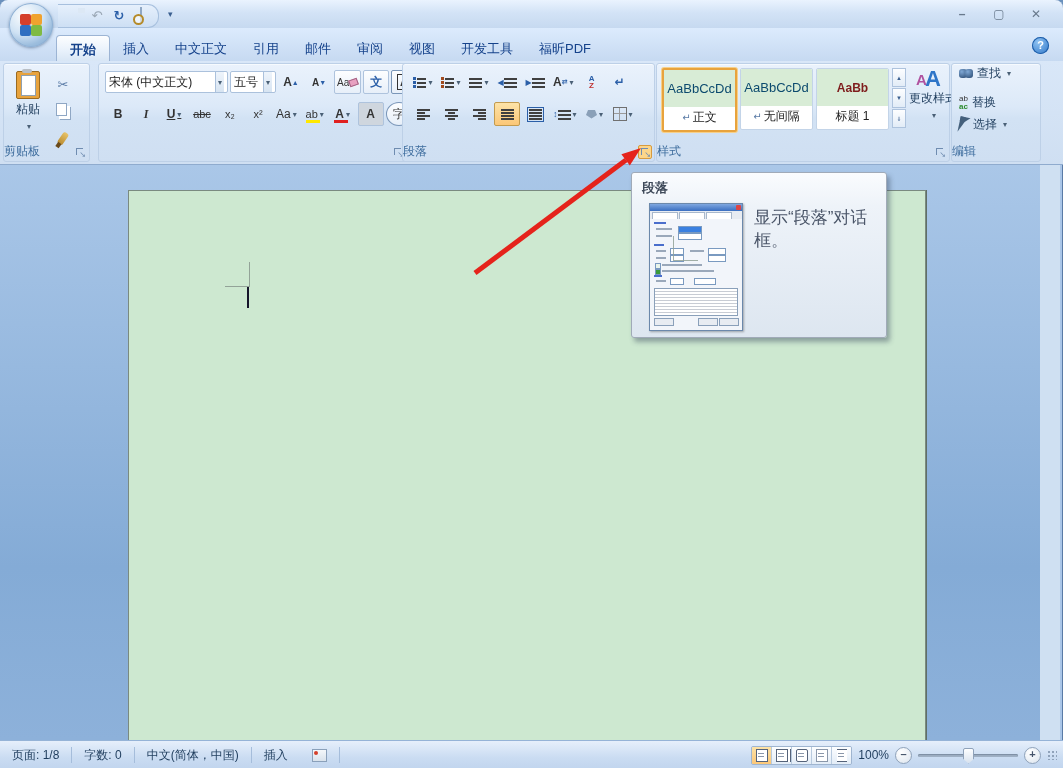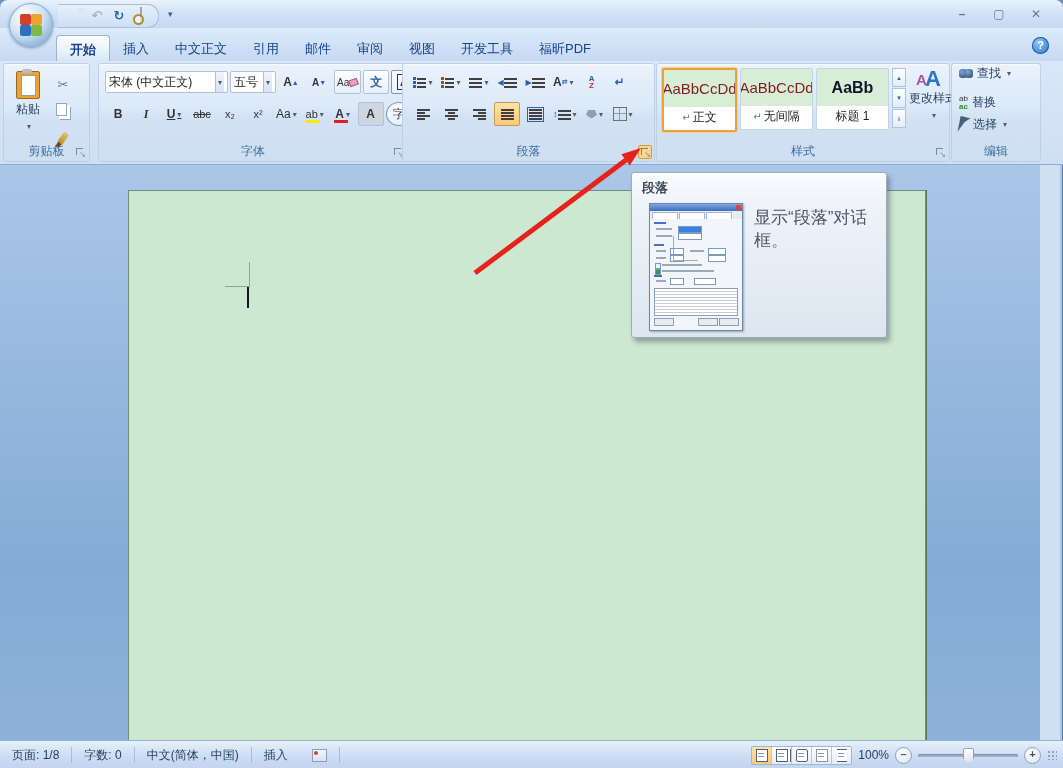--- a/index.html
+++ b/index.html
@@ -30,21 +30,21 @@
   
   .tabrow{left:0;top:28px;width:100%;height:33px;background:linear-gradient(#dcebfd,#c6d9f1);}
   .tabs{left:56px;top:7px;display:flex;height:26px;}
   .tab{padding:5px 13px 0 13px;font-size:13px;color:#15428b;white-space:nowrap;}
   .tab.active{background:linear-gradient(#fdfeff,#e8f1fb 60%,#d8e6f5);border:1px solid #9cb4d4;border-bottom:none;border-radius:4px 4px 0 0;color:#15428b;font-weight:bold;}
   .helpbtn{left:1032px;top:37px;width:17px;height:17px;border-radius:50%;background:radial-gradient(circle at 35% 30%,#8fc3f2,#2e75c8);color:#fff;font-size:11px;font-weight:bold;text-align:center;line-height:17px;box-shadow:inset 0 0 0 1px #1d5da8;}
   
   .ribbon{left:0;top:61px;width:100%;height:103px;background:linear-gradient(#d9e7f8,#cfdff2);border-bottom:1px solid #8fabce;}
   .group{top:2px;height:97px;border:1px solid #bdd0e7;border-radius:3px;
     background:linear-gradient(#eaf2fc,#dce9f8 44%,#d2e2f4 56%,#cfdff2);box-shadow:inset 0 1px 0 #f6fafe;}
-  .glabel{position:absolute;left:0;bottom:1px;width:100%;text-align:center;font-size:12px;color:#3e6d9e;}
+  .glabel{position:absolute;left:0;bottom:1px;width:100%;font-size:12px;color:#3e6d9e;}
   .launcher{position:absolute;right:3px;bottom:3px;width:12px;height:12px;}
   .launcher b{position:absolute;left:2px;top:2px;width:6px;height:6px;border-top:1px solid #6f8cb0;border-left:1px solid #6f8cb0;}
   .launcher i{position:absolute;right:0px;bottom:0px;font-size:8px;font-style:normal;color:#6f8cb0;line-height:6px;}
   .launcher.hot{background:#fcd68a;border:1px solid #d79b3f;border-radius:2px;right:2px;bottom:2px;}
   .row1{position:absolute;top:6px;display:flex;align-items:center;gap:2px;}
   .row2{position:absolute;top:38px;display:flex;align-items:center;gap:2px;}
   .sbtn{height:22px;min-width:20px;display:flex;align-items:center;justify-content:center;border:1px solid transparent;border-radius:2px;font-size:12px;color:#333;padding:0 2px;}
   .sbtn.frame{border-color:#aec3dd;background:linear-gradient(#fdfeff,#e7eff9);}
   .sbtn.active{background:linear-gradient(#fde3a7,#fbc778);border-color:#c29b4f;}
   .dd::after{content:"▾";font-size:8px;color:#4a6076;margin-left:2px;}
@@ -68,22 +68,22 @@
   .al-l{background-size:13px 2px,8px 2px,13px 2px,8px 2px;background-position:0 0,0 3px,0 6px,0 9px;}
   .al-c{background-size:13px 2px,7px 2px,13px 2px,7px 2px;background-position:0 0,3px 3px,0 6px,3px 9px;}
   .al-r{background-size:13px 2px,8px 2px,13px 2px,8px 2px;background-position:0 0,5px 3px,0 6px,5px 9px;}
   .al-j{background-size:13px 2px,13px 2px,13px 2px,13px 2px;background-position:0 0,0 3px,0 6px,0 9px;}
   .gridico{width:12px;height:12px;border:1px solid #707070;background-image:linear-gradient(#9a9a9a,#9a9a9a),linear-gradient(#9a9a9a,#9a9a9a);background-repeat:no-repeat;background-size:12px 1px,1px 12px;background-position:0 5px,5px 0;}
   .bucket{width:11px;height:9px;background:#8aa0b8;clip-path:polygon(20% 0,80% 0,100% 60%,50% 100%,0 60%);}
   .colorbar{position:absolute;left:3px;bottom:2px;width:14px;height:3px;}
   .rel{position:relative;}
   
   .tile{width:71px;height:60px;border:1px solid #c3d4e8;border-radius:2px;overflow:hidden;background:#fff;}
-  .tile .prev{height:37px;background:#d8ecd6;display:flex;align-items:center;justify-content:center;font-size:15px;color:#7f1d1d;}
-  .tile .prev.big{font-size:16px;font-weight:bold;color:#0f172a;}
+  .tile .prev{height:37px;background:#d8ecd6;display:flex;align-items:center;justify-content:center;font-size:13px;color:#0c4a6e;}
+  .tile .prev.big{font-size:12px;font-weight:bold;color:#7f1d1d;}
   .tile .tname{height:21px;display:flex;align-items:center;justify-content:center;font-size:12px;color:#222;background:#fff;}
   .tile.sel{border:2px solid #e8a33d;box-shadow:0 0 0 1px #f6d08a;}
   .pmark{color:#5a7ba6;font-size:10px;margin-right:2px;}
   .scrollcol{width:14px;height:60px;display:flex;flex-direction:column;gap:1px;}
   .scrollcol span{flex:1;border:1px solid #aec3dd;background:linear-gradient(#fdfeff,#e2ecf7);font-size:6px;color:#3a5f8f;display:flex;align-items:center;justify-content:center;}
   .chgico{font-size:22px;font-weight:bold;color:#2e75c8;position:relative;line-height:22px;}
   .chgico i{font-style:normal;color:#b052a0;font-size:15px;position:absolute;left:-9px;top:3px;}
   .bigbtn{text-align:center;font-size:12px;color:#1e3c5c;}
   
   .edrow{position:absolute;left:7px;display:flex;align-items:center;gap:4px;font-size:12px;color:#1e3c5c;}
@@ -242,21 +242,20 @@
             <span style="font-size:11px">ab</span>
             <span class="colorbar" style="background:#ffe800"></span>
           </span>
         <span class="sbtn dd rel glyph">
             <span>A</span>
             <span class="colorbar" style="background:#e02020"></span>
           </span>
         <span class="sbtn frame glyph" style="background:#cfd6de">A</span>
         <span class="sbtn frame" style="border-radius:50%;border:1px solid #7a96b8;width:18px">字</span>
       </div>
-      <div class="glabel">字体</div>
       <span class="launcher">
           <b></b>
           <i>↘</i>
         </span>
     </div>
 
     <div class="abs group" style="left:402px;width:251px">
       <div class="row1" style="left:7px">
         <span class="sbtn dd">
             <span class="ic bars dots"></span>

